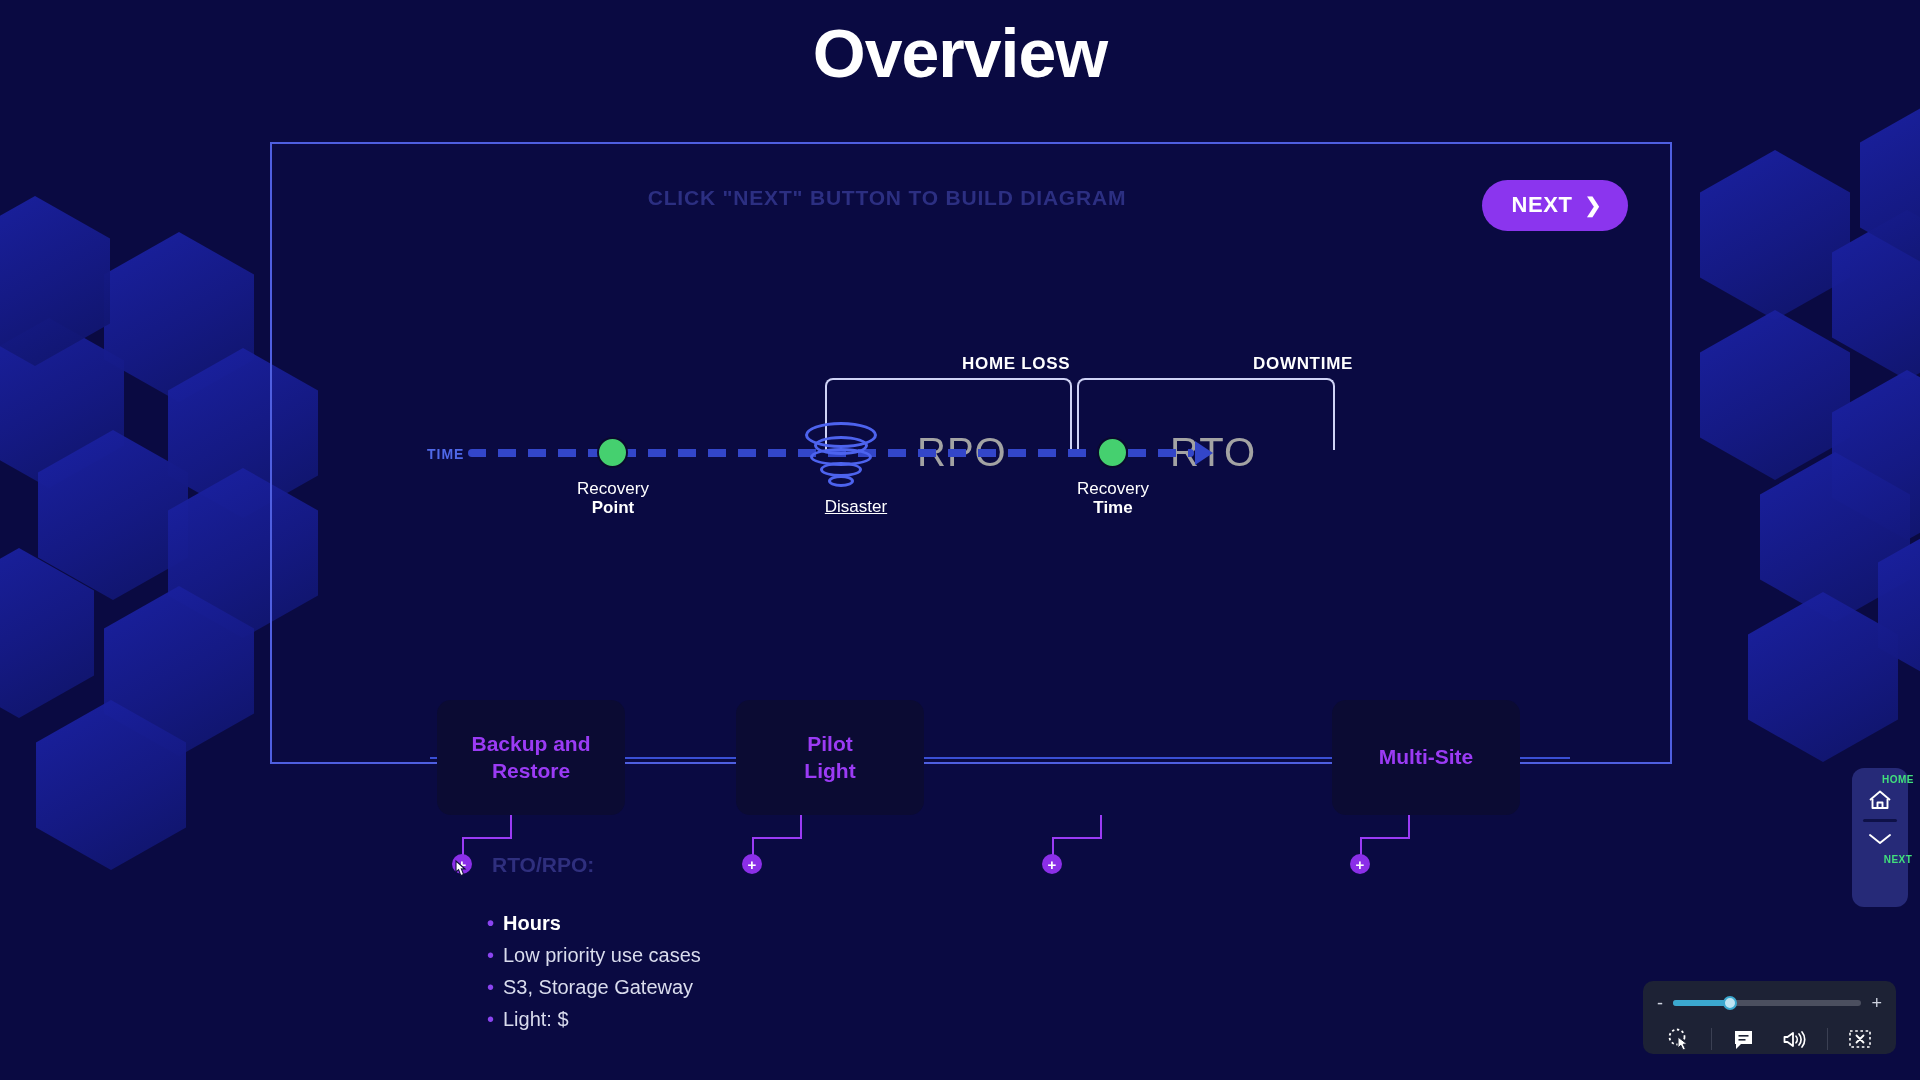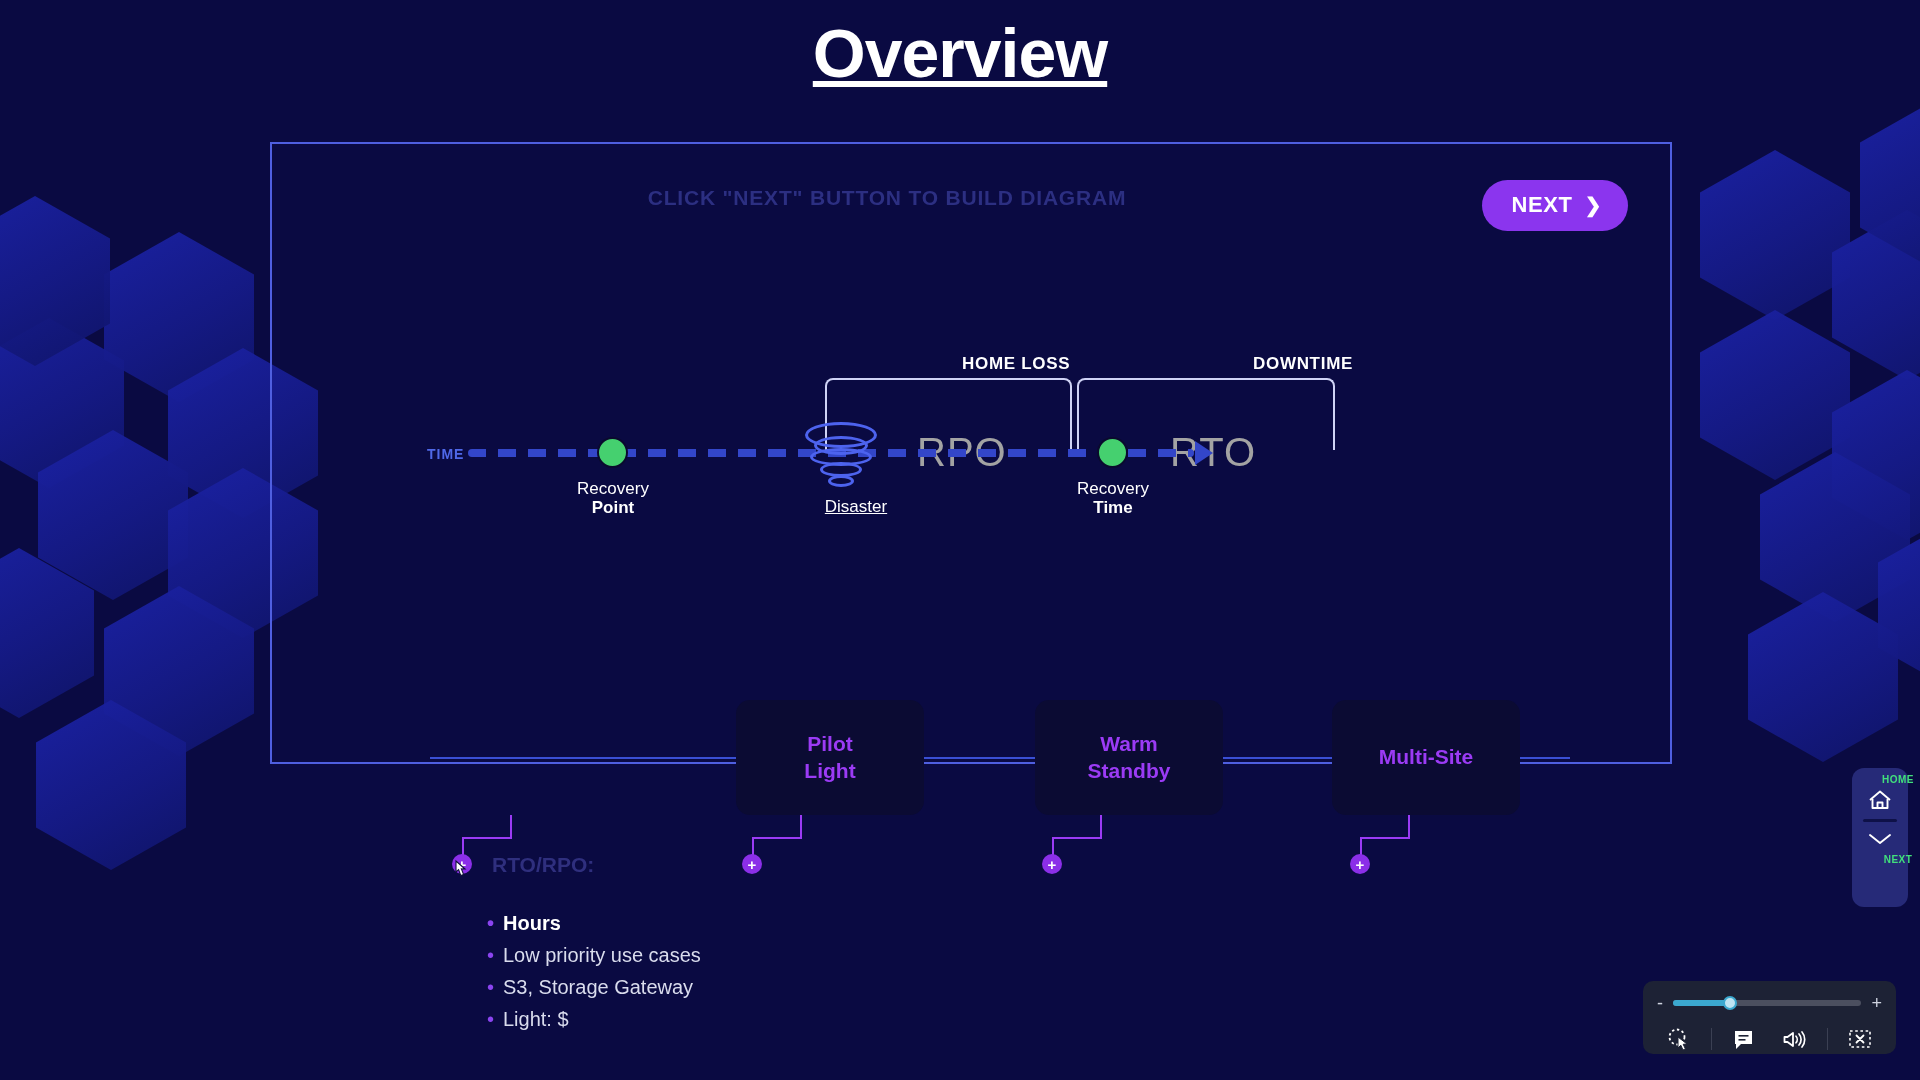--- a/index.html
+++ b/index.html
@@ -20,21 +20,20 @@
     clip-path:polygon(50% 0%, 100% 25%, 100% 75%, 50% 100%, 0% 75%, 0% 25%);
     opacity:.95;
   }
 
   
   .page-title {
     position:absolute; top:14px; left:0; width:100%;
     text-align:center;
     font-size:68px; font-weight:bold; letter-spacing:-1px;
     color:#ffffff;
-    text-decoration:underline;
   }
 
   
   .stage {
     position:absolute;
     left:270px; top:142px;
     width:1402px; height:622px;
     border:2px solid #4f5fe0;
     background:transparent;
   }
@@ -295,30 +294,30 @@
       <div class="tor-ring tr4"></div>
       <div class="tor-ring tr5"></div>
     </div>
     <div class="tl-node-label lbl-disaster">Disaster</div>
   </div>
 </div>
 
 <div class="strip">
   <div class="strip-line"></div>
 
+  <div class="sbox b1">
+    <div>
+      <span>Backup and</span><br>
+      <span>Restore</span>
+    </div>
+  </div>
   <div class="sbox b2">
     <div>
       <span>Pilot</span><br>
       <span>Light</span>
-    </div>
-  </div>
-  <div class="sbox b3">
-    <div>
-      <span>Warm</span><br>
-      <span>Standby</span>
     </div>
   </div>
   <div class="sbox b4">
     <div><span>Multi-Site</span></div>
   </div>
 </div>
 
 <div class="elbow" style="left:462px; top:815px; width:50px; height:48px;">
   <div class="v1" style="left:48px; top:0; height:24px;"></div>
   <div class="h" style="left:0px;  top:22px; width:50px;"></div>

